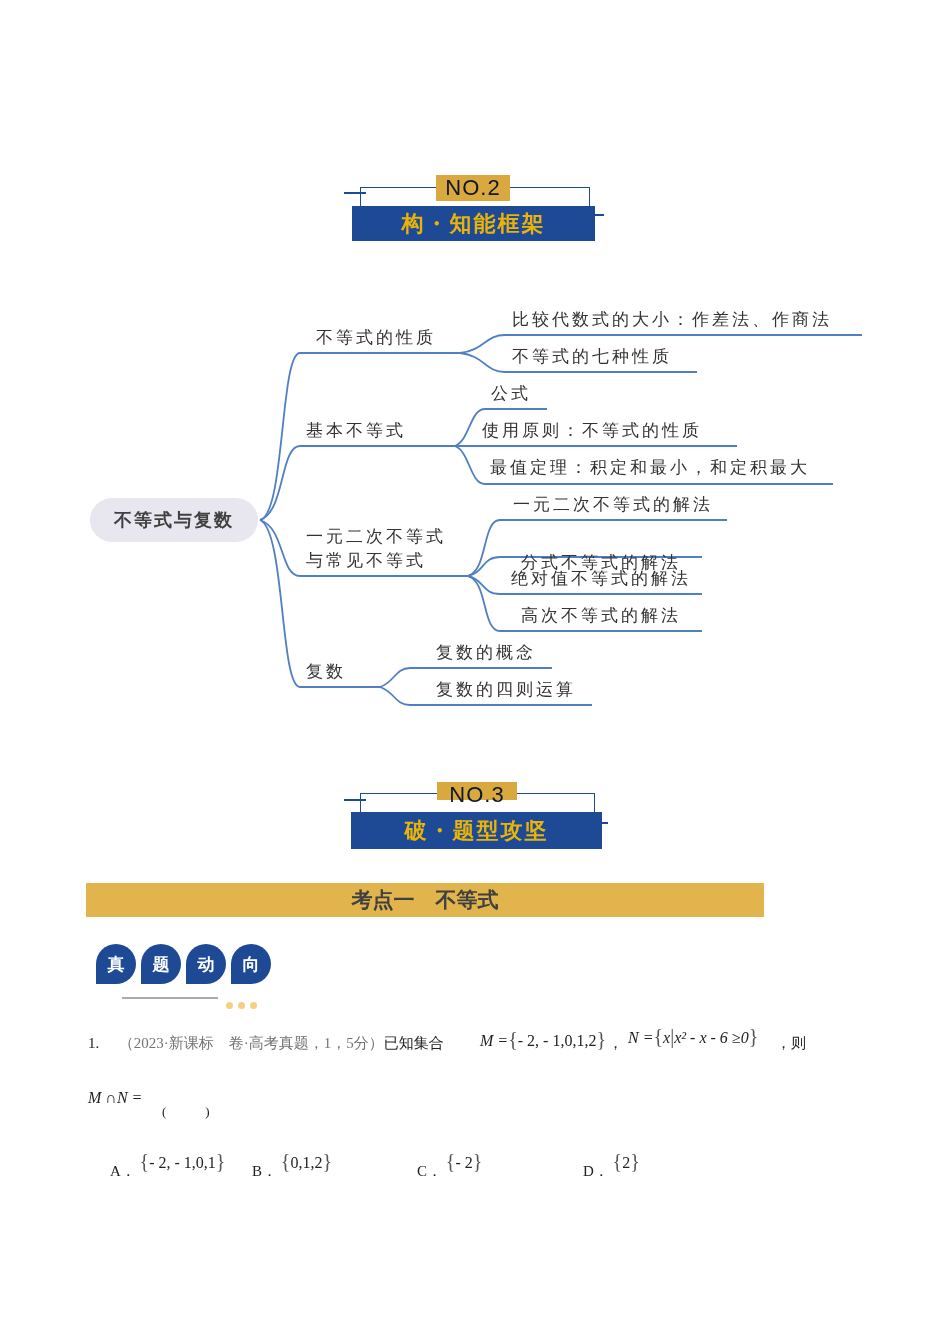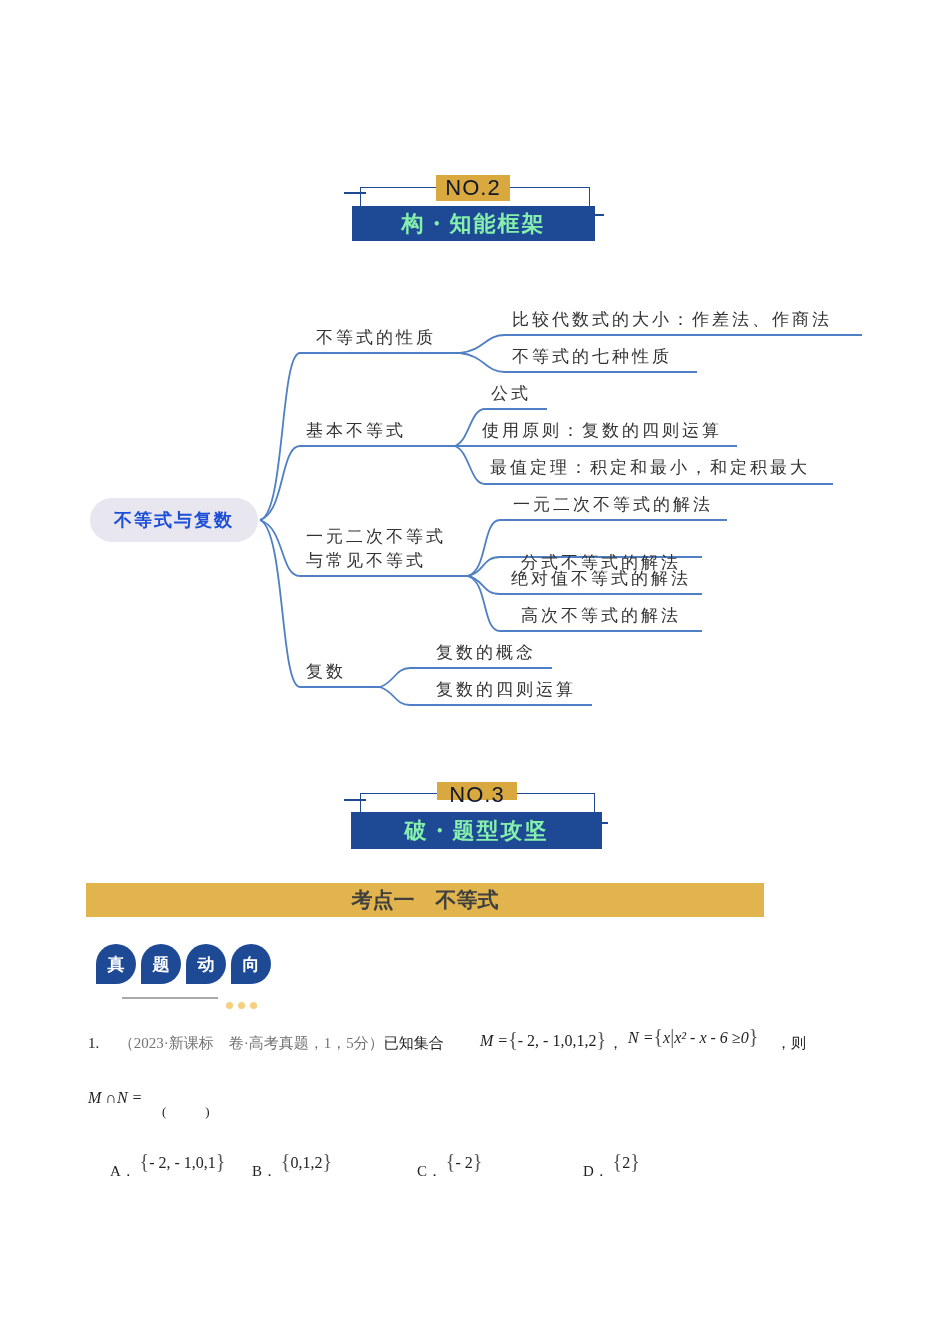--- a/index.html
+++ b/index.html
@@ -7,28 +7,28 @@
          font-family: "DejaVu Serif", "Liberation Serif", serif; color: #222; }
   .abs { position: absolute; }
 
   
   .sec { position: absolute; width: 260px; height: 80px; }
   .sec .frame { position: absolute; border: 1.5px solid #1e4a95; border-bottom: none; }
   .sec .tick-l { position: absolute; height: 1.5px; background: #1e4a95; }
   .sec .tick-r { position: absolute; height: 1.5px; background: #1e4a95; }
   .sec .no { position: absolute; background: #d9a93f; color: #0f172a; font-family: "Liberation Sans", sans-serif;
              font-size: 22px; line-height: 26px; text-align: center; letter-spacing: 1px; }
-  .sec .title { position: absolute; background: #1e4a95; color: #86efac; font-family: "DejaVu Sans", sans-serif;
+  .sec .title { position: absolute; background: #1e4a95; color: #eab308; font-family: "DejaVu Sans", sans-serif;
                 font-weight: bold; font-size: 22px; text-align: center; letter-spacing: 2px; }
 
   
   .mm-text { position: absolute; font-family: "DejaVu Serif", serif; font-size: 17px; color: #333;
              letter-spacing: 3px; white-space: nowrap; line-height: 22px; }
   .root { position: absolute; left: 90px; top: 498px; width: 168px; height: 44px; border-radius: 22px;
-          background: #e8e6ee; color: #1d4ed8; font-size: 18px; font-weight: bold; text-align: center;
+          background: #e8e6ee; color: #404040; font-size: 18px; font-weight: bold; text-align: center;
           line-height: 44px; letter-spacing: 2px; font-family: "DejaVu Serif", serif; }
 
   
   .topic-bar { position: absolute; left: 86px; top: 883px; width: 678px; height: 34px; background: #e2b44d;
                text-align: center; line-height: 34px; font-family: "DejaVu Sans", sans-serif; font-weight: bold;
                font-size: 21px; color: #404040; }
   .badge { position: absolute; top: 944px; width: 40px; height: 40px; background: #1e4a95;
            border-radius: 20px 20px 20px 0; color: #fff; font-family: "DejaVu Sans", sans-serif; font-weight: bold;
            font-size: 17px; text-align: center; line-height: 40px; }
   .dots span { display: inline-block; width: 7px; height: 7px; border-radius: 50%; background: #f6cf7f; margin-right: 5px; }
@@ -76,21 +76,21 @@
 </svg>
 
 <div class="root">不等式与复数</div>
 
 <div class="mm-text" style="left:316px; top:326px;">不等式的性质</div>
 <div class="mm-text" style="left:512px; top:308px;">比较代数式的大小：作差法、作商法</div>
 <div class="mm-text" style="left:512px; top:345px;">不等式的七种性质</div>
 
 <div class="mm-text" style="left:306px; top:419px;">基本不等式</div>
 <div class="mm-text" style="left:491px; top:382px;">公式</div>
-<div class="mm-text" style="left:482px; top:419px;">使用原则：复数的四则运算</div>
+<div class="mm-text" style="left:482px; top:419px;">使用原则：不等式的性质</div>
 <div class="mm-text" style="left:490px; top:456px;">最值定理：积定和最小，和定积最大</div>
 
 <div class="mm-text" style="left:306px; top:525px;">一元二次不等式</div>
 <div class="mm-text" style="left:306px; top:549px;">与常见不等式</div>
 <div class="mm-text" style="left:513px; top:493px;">一元二次不等式的解法</div>
 <div class="mm-text" style="left:521px; top:530px;margin-top:21px;">分式不等式的解法</div>
 <div class="mm-text" style="left:511px; top:567px;">绝对值不等式的解法</div>
 <div class="mm-text" style="left:521px; top:604px;">高次不等式的解法</div>
 
 <div class="mm-text" style="left:306px; top:660px;">复数</div>

